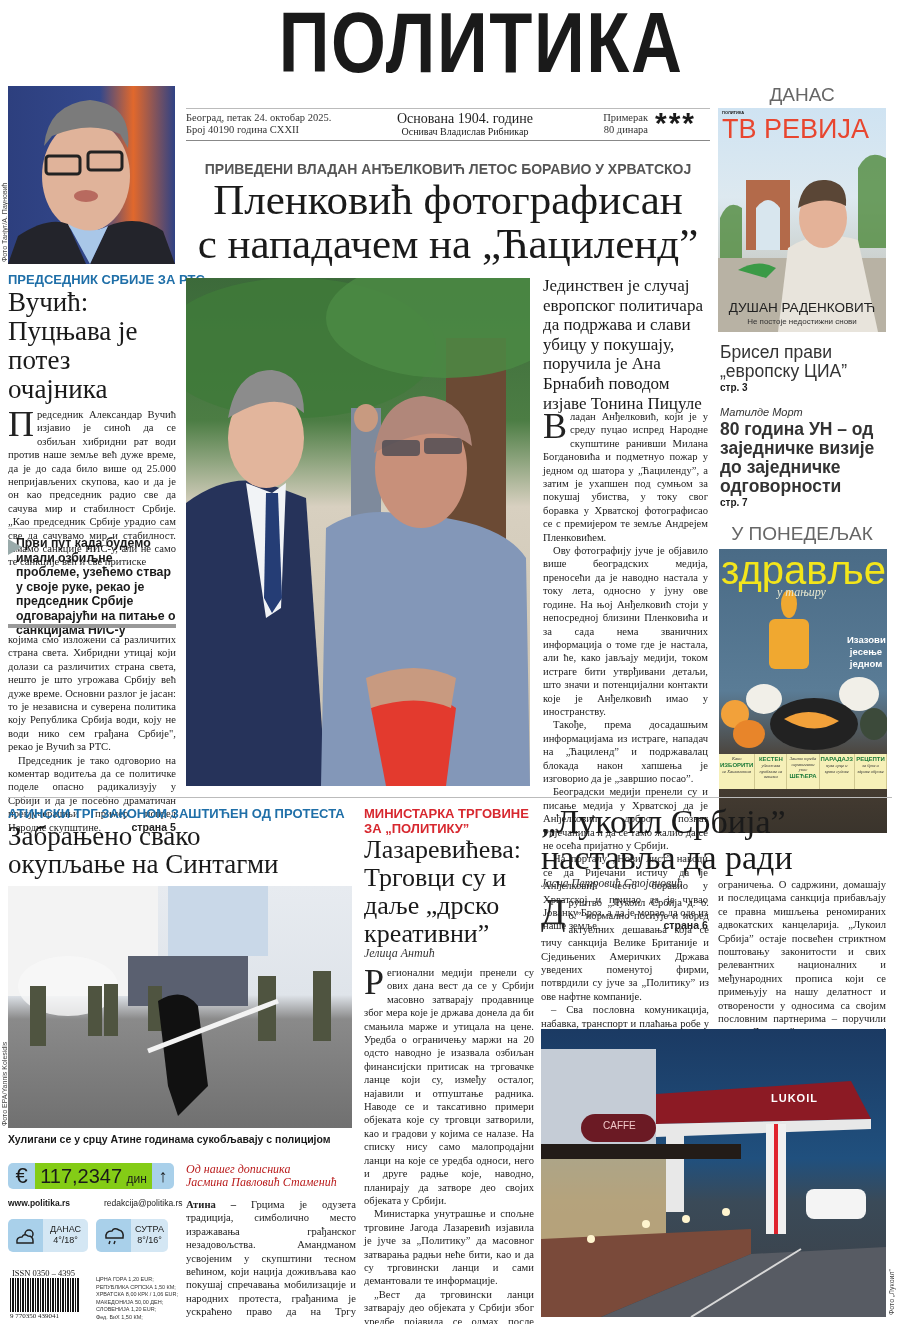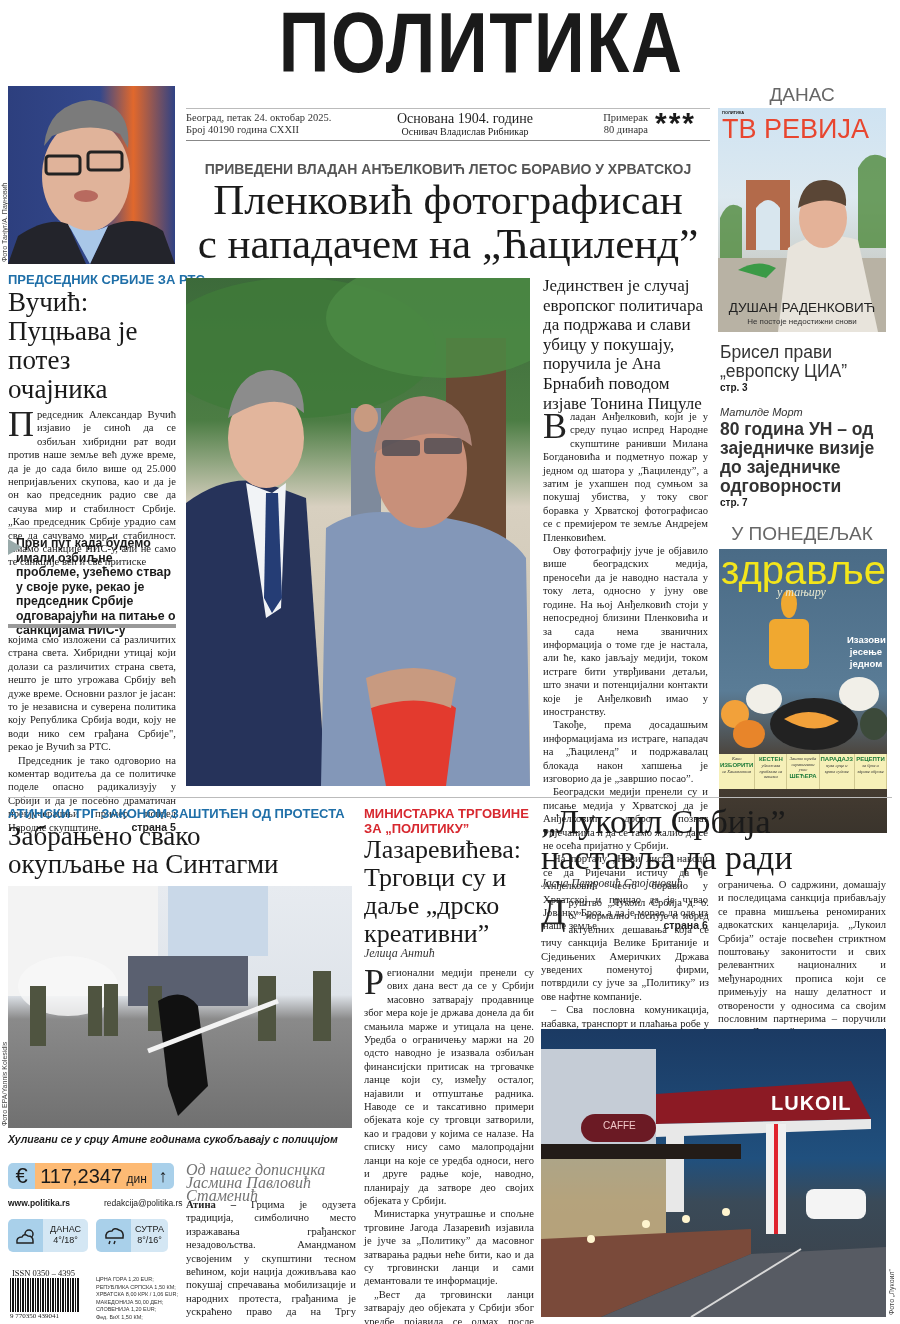--- a/index.html
+++ b/index.html
@@ -193,25 +193,25 @@
         <rect x="96" y="98" width="14" height="52"></rect>
         <rect x="140" y="100" width="14" height="45"></rect>
         <rect x="250" y="90" width="18" height="65"></rect>
         <rect x="305" y="85" width="18" height="70"></rect>
       </g>
     <path d="M150 115 Q175 100 190 120 L200 200 L170 230 L160 200 Z" fill="#111"></path>
     <line x1="140" y1="165" x2="270" y2="115" stroke="#f3f3f3" stroke-width="5"></line>
   </svg>
 </div>
 <div class="credit" style="left:1px;top:1126px;">Фото EPA/Yannis Kolesidis</div>
-<div class="abs sans" style="left:8px;top:1133px;font-size:10.5px;font-weight:bold;font-style:italic;">Хулигани се у срцу Атине годинама сукобљавају с полицијом</div>
+<div class="abs sans" style="left:8px;top:1133px;font-size:10.5px;font-weight:bold;">Хулигани се у срцу Атине годинама сукобљавају с полицијом</div>
 
 <div class="abs sans" style="left:8px;top:1163px;width:166px;height:26px;border-radius:5px;overflow:hidden;display:flex;">
   <div style="width:27px;background:#a9d0ea;text-align:center;font-size:22px;line-height:26px;">€</div>
-  <div style="flex:1;background:#fdba74;text-align:center;line-height:26px;">
+  <div style="flex:1;background:#84cc16;text-align:center;line-height:26px;">
     <span style="font-size:20px;">117,2347</span>
     <span style="font-size:12px;">дин</span>
   </div>
   <div style="width:22px;background:#a9d0ea;text-align:center;font-size:18px;line-height:26px;">↑</div>
 </div>
 <div class="abs sans" style="left:8px;top:1198px;font-size:8.5px;font-weight:bold;">www.politika.rs</div>
 <div class="abs sans" style="left:104px;top:1198px;font-size:8.5px;">redakcija@politika.rs</div>
 
 <div class="abs sans" style="left:8px;top:1219px;width:80px;height:33px;border-radius:5px;overflow:hidden;display:flex;">
   <div style="width:35px;background:#a9d0ea;display:flex;align-items:center;justify-content:center;">
@@ -244,21 +244,21 @@
 <div class="abs serif" style="left:10px;top:1312px;font-size:7px;background:#fff;">9 770350 439041</div>
 <div class="abs sans" style="left:96px;top:1276px;font-size:5.5px;line-height:7.5px;color:#333;" id="prices">
     <div>ЦРНА ГОРА 1,20 EUR;</div>
     <div>РЕПУБЛИКА СРПСКА 1,50 КМ;</div>
     <div>ХРВАТСКА 8,00 КРК / 1,06 EUR;</div>
     <div>МАКЕДОНИЈА 50,00 ДЕН;</div>
     <div>СЛОВЕНИЈА 1,20 EUR;</div>
     <div>Фед. БиХ 1,50 КМ;</div>
   </div>
 
-<div class="abs serif" style="left:186px;top:1163px;width:170px;font-size:16px;font-style:italic;line-height:13px;color:#737373;">
+<div class="abs serif" style="left:186px;top:1163px;width:170px;font-size:12px;font-style:italic;line-height:13px;color:#b91c1c;">
   <div>Од нашег дописника</div>
   <div>Јасмина Павловић Стаменић</div>
 </div>
 <div class="abs body-text" style="left:186px;top:1198px;width:170px;">
   <p class="first"><b>Атина –</b> <span>Грцима је одузета традиција, симболично место изражавања грађанског незадовољства. Амандманом усвојеним у скупштини тесном већином, који нација доживљава као покушај спречавања мобилизације и народних протеста, грађанима је ускраћено право да на Тргу синтагма, испред парламента и Споменика незнаном војнику изграђеног пре више од сто година, протестују, држе говоре, штрајкују, на тротоару исписују графите...</span> </p>
 </div>
 
 <div class="abs sans red" style="left:364px;top:806px;font-size:13px;font-weight:bold;line-height:15px;">
   <div>МИНИСТАРКА ТРГОВИНЕ</div>
   <div>ЗА „ПОЛИТИКУ”</div>
@@ -299,16 +299,16 @@
     <path d="M210 225 L345 218 L345 288 L60 288 Z" fill="#575b63"></path>
     <rect x="265" y="160" width="60" height="30" rx="8" fill="#f4f4f4"></rect>
     <g fill="#fff5cf">
         <circle cx="50" cy="210" r="4"></circle>
         <circle cx="105" cy="195" r="4"></circle>
         <circle cx="145" cy="190" r="4"></circle>
         <circle cx="185" cy="183" r="4"></circle>
       </g>
     <line x1="150" y1="288" x2="260" y2="220" stroke="#d8d8d8" stroke-width="2"></line>
   </svg>
-  <div class="abs sans" style="left:230px;top:63px;font-size:20px;font-weight:bold;color:#fff;letter-spacing:1px;">LUKOIL</div>
+  <div class="abs sans" style="left:230px;top:63px;font-size:11px;font-weight:bold;color:#fff;letter-spacing:1px;">LUKOIL</div>
   <div class="abs sans" style="left:62px;top:91px;font-size:10px;color:#f1c8c8;">CAFFE</div>
 </div>
 <div class="credit" style="left:888px;top:1315px;">Фото „Лукоил”</div>
 
 </body></html>

